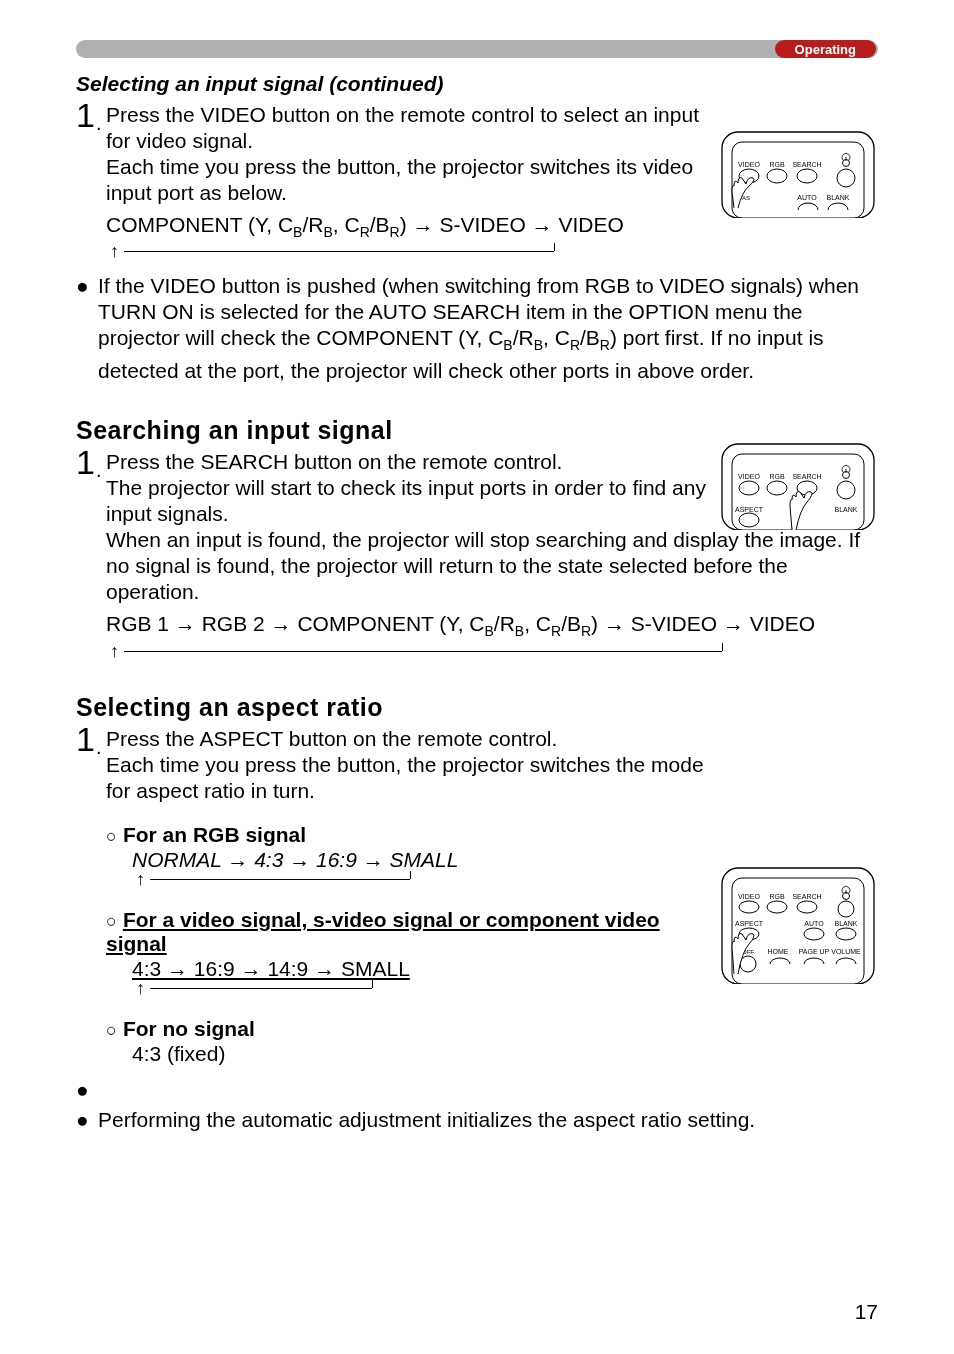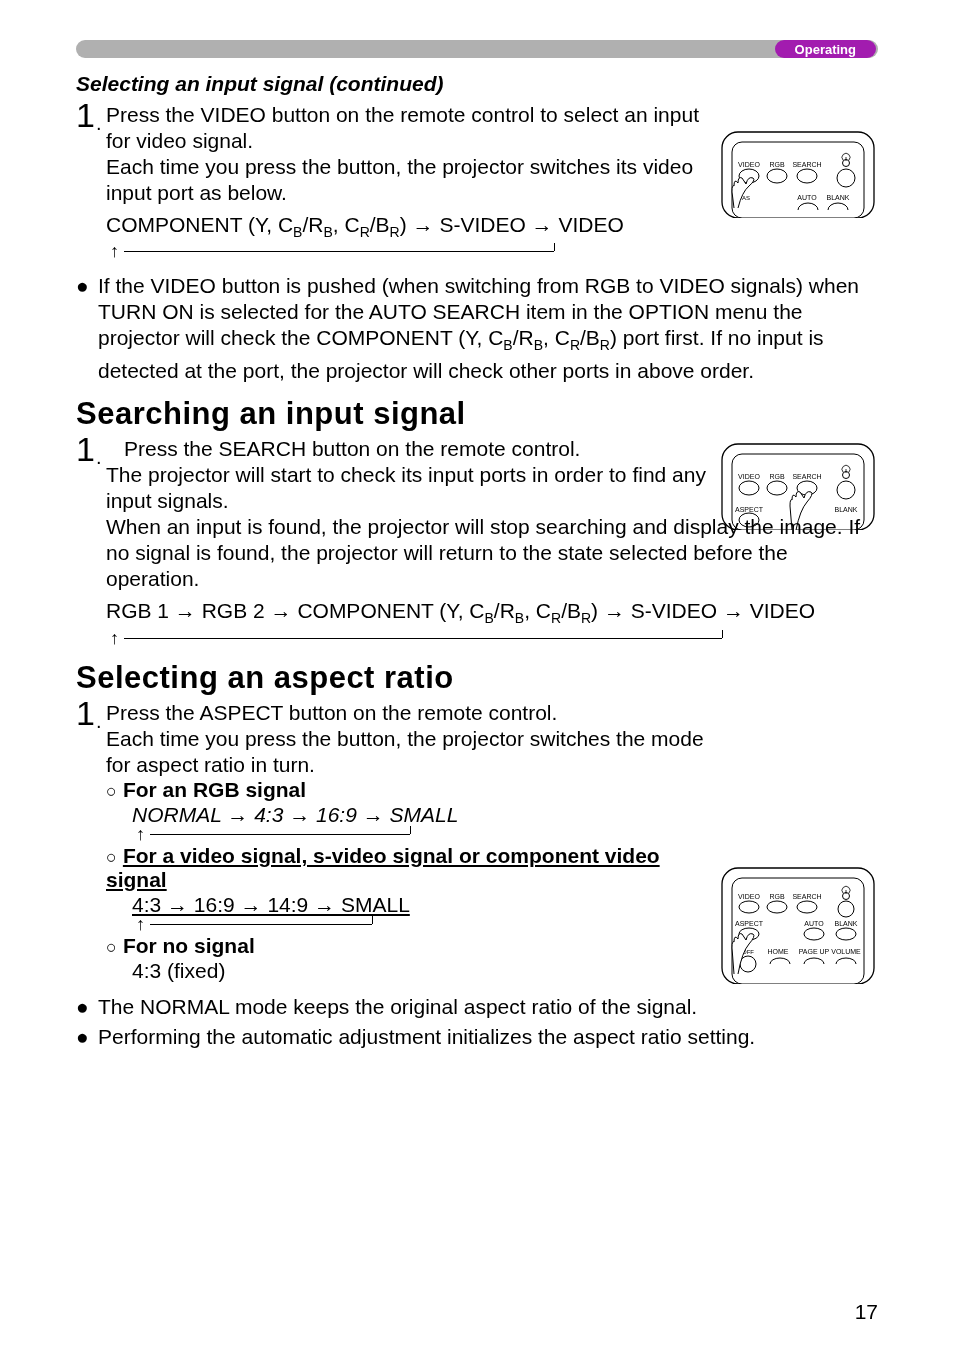--- a/index.html
+++ b/index.html
@@ -16,21 +16,21 @@
     background: #b0b0b0;
     border-radius: 9px;
     position: relative;
     margin-bottom: 4px;
   }
   .top-bar .tag {
     position: absolute;
     right: 2px;
     top: 0;
     height: 18px;
-    background: #a21caf;
+    background: #b91c1c;
     border-radius: 9px;
     color: #fff;
     font-size: 13px;
     font-weight: bold;
     padding: 1px 20px 0 20px;
     line-height: 17px;
   }
   .section-title-cont {
     font-style: italic;
     font-weight: bold;
@@ -75,22 +75,22 @@
     top: -2px;
     border-right: 1.5px solid #000;
     height: 8px;
     width: 0;
   }
   .bullet-row { font-size: 21px; line-height: 26px; display:flex; }
   .bullet-row .dotb { width: 22px; flex-shrink:0; }
   .h2 {
     font-family: Arial, Helvetica, sans-serif;
     font-weight: 900;
-    font-size: 31px;
-    margin-top: 12px;
+    font-size: 25px;
+    margin-top: 32px;
     margin-bottom: 4px;
     letter-spacing: 0.5px;
   }
   .sig-label { font-size: 21px; font-weight: bold; }
   .circle-o { font-size: 18px; margin-right: 6px; display:inline-block; }
   .page-num {
     position: absolute;
     bottom: 30px;
     right: 76px;
     font-size: 21px;
@@ -98,21 +98,21 @@
   
   .remote {
     position: absolute;
     width: 160px;
   }
   .remote svg { width: 100%; height: auto; }
   .btnrow { font-size: 7px; font-family: Arial; }
   .r1 { top: 128px; right: 76px; }
   .r2 { top: 440px; right: 76px; }
   .r3 { top: 864px; right: 76px; }
-  .chunk { margin-top: 0; }
+  .chunk { margin-top: 19px; }
 </style>
 </head>
 <body>
 
 <div class="top-bar">
   <div class="tag">Operating</div>
 </div>
 
 <div class="section-title-cont">Selecting an input signal (continued)</div>
 
@@ -190,21 +190,21 @@
   </g>
   <ellipse cx="31" cy="80" rx="10" ry="7" fill="#fff" stroke="#000"></ellipse>
 
   <path d="M 78 90 Q 82 70 89 62 Q 96 54 93 52 Q 88 50 86 58 L 82 52 Q 78 50 78 57 Q 74 52 74 60 Q 72 58 72 66 L 74 90" fill="#fff" stroke="#000" stroke-width="1"></path>
 </svg>
 </div>
 
 <div class="num-block">
   <div class="big-num">1</div>
   <div class="dot">.</div>
-  <div class="body-text" style="padding-right:170px;margin-left:18px;">Press the SEARCH button on the remote control.</div>
+  <div class="body-text" style="padding-right:170px;">Press the SEARCH button on the remote control.</div>
   <div class="body-text" style="padding-right:170px;">The projector will start to check its input ports in order to find any input signals.</div>
   <div class="body-text">When an input is found, the projector will stop searching and display the image. If no signal is found, the projector will return to the state selected before the operation.</div>
   <div class="flow">
     <span>RGB 1 → RGB 2 → COMPONENT (Y, C</span><span class="sub">B</span><span>/R</span><span class="sub">B</span><span>, C</span><span class="sub">R</span><span>/B</span><span class="sub">R</span><span>) → S-VIDEO → VIDEO</span>
   </div>
   <div class="loopback">
     <span class="arrow-up">↑</span>
     <span class="line" style="width:598px;"></span>
     <span class="tail" style="left:612px;"></span>
   </div>
@@ -279,20 +279,19 @@
   </div>
 
   <div class="chunk">
     <div class="sig-label"><span class="circle-o">○</span><span>For no signal</span></div>
     <div class="body-text" style="padding-left:26px;">4:3 (fixed)</div>
   </div>
 </div>
 
 <div class="bullet-row" style="margin-top:10px;">
   <div class="dotb">●</div>
-    <div>The NORMAL mode keeps the original aspect ratio of the signal.</div>
 </div>
 <div class="bullet-row" style="margin-top:4px;">
   <div class="dotb">●</div>
     <div>Performing the automatic adjustment initializes the aspect ratio setting.</div>
 </div>
 
 <div class="page-num">17</div>
 
 </body></html>

